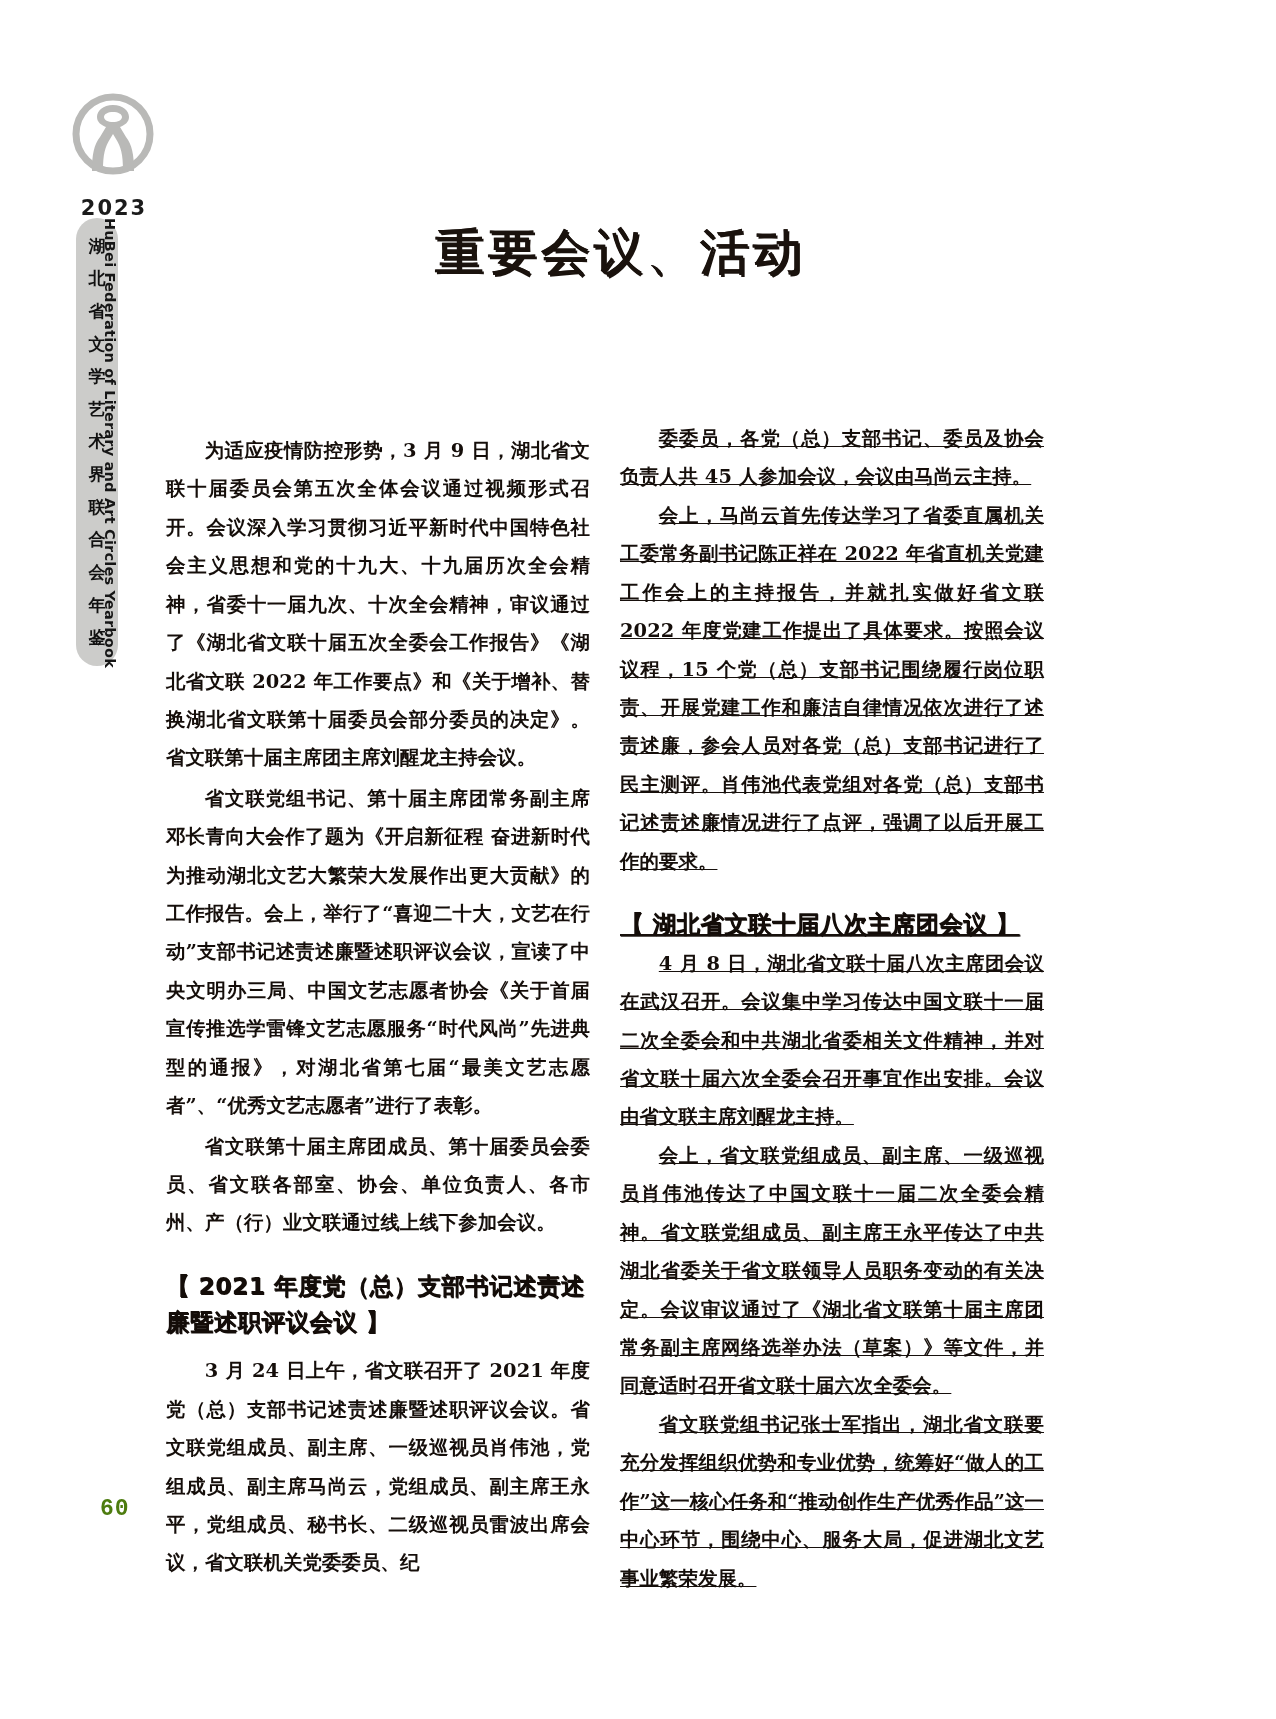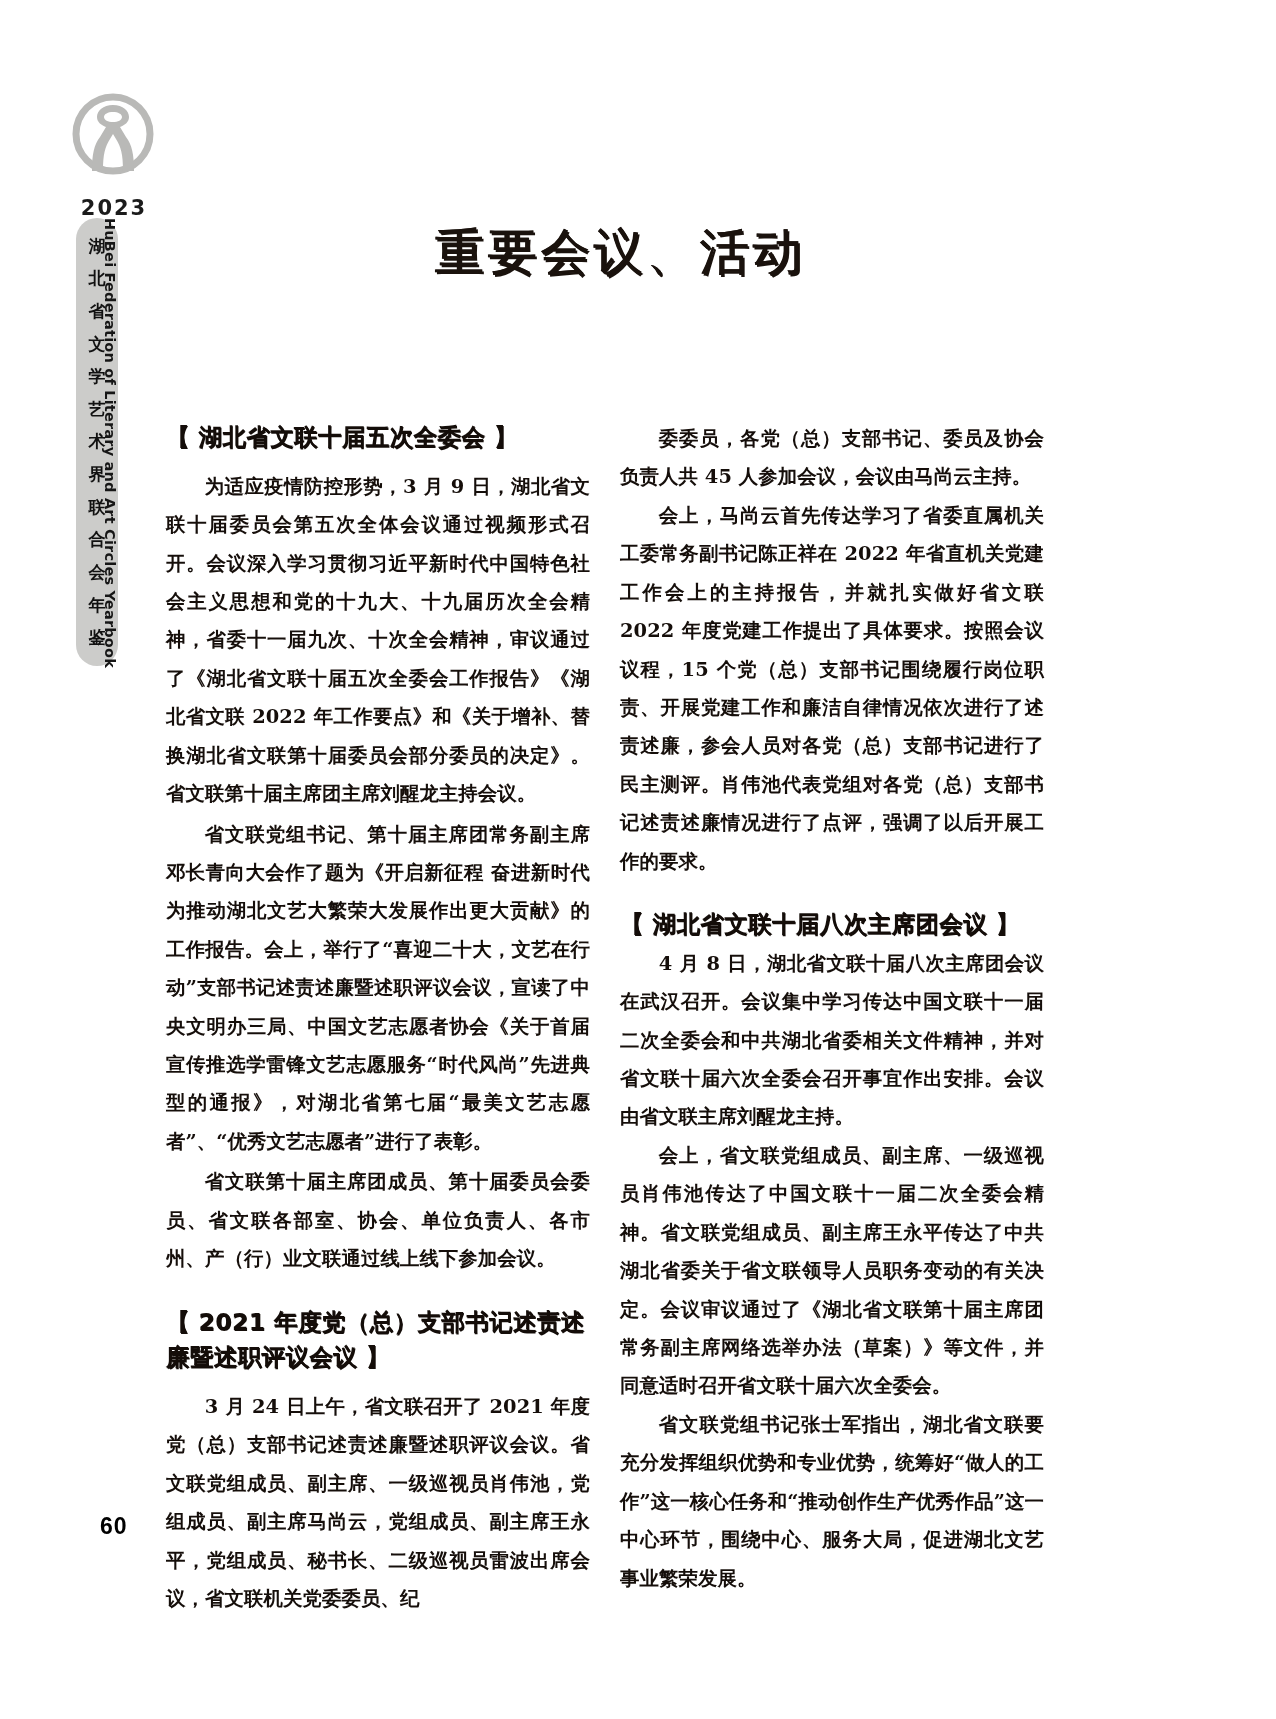--- a/index.html
+++ b/index.html
@@ -109,21 +109,21 @@
     margin-top: 13px;
   }
 
   
   .col {
     position: absolute;
     top: 420px;
     width: 424px;
   }
   .col-left  { left: 166px; }
-  .col-right { left: 620px; }
+  .col-right { left: 620px; text-decoration: underline; }
 
   .sec-head {
     font-family: "DejaVu Sans", "Liberation Sans", sans-serif;
     font-weight: 900;
     font-size: 23.5px;
     line-height: 1.52;
     color: #140d09;
     letter-spacing: 0.4px;
     margin: 0 0 2px 0;
     text-shadow: 0.7px 0.7px 0 #140d09;
@@ -146,26 +146,25 @@
   .col-left  .blk1 { margin-top: 12px; }
   .col-left  .blk2 { margin-top: 2px; }
   .col-right .rblk { margin-top: 0; }
   .gap-md { height: 26px; }
 
   
   .folio {
     position: absolute;
     left: 100px;
     top: 1496px;
-    font-family: Liberation Sans, sans-serif;
+    font-family: Liberation Mono, monospace;
     font-weight: 900;
     font-size: 23px;
-    color: #000000;
+    color: #4d7c0f;
     letter-spacing: 1px;
-    margin-top: 17px;
   }
 </style>
 </head>
 <body>
 
 <div class="page">
 
   <div class="rail">
 
     <div class="logo-wrap">
@@ -195,21 +194,20 @@
       <span>鉴</span>
     </div>
 
     <div class="rail-en">HuBei Federation of Literary and Art Circles Yearbook</div>
   </div>
 
   <div class="page-title">重要会议、活动</div>
 
   <div class="col col-left">
 
-    <h2 class="sec-head">【 湖北省文联十届五次全委会 】</h2>
 
     <p class="body blk1">为适应疫情防控形势，3 月 9 日，湖北省文联十届委员会第五次全体会议通过视频形式召开。会议深入学习贯彻习近平新时代中国特色社会主义思想和党的十九大、十九届历次全会精神，省委十一届九次、十次全会精神，审议通过了《湖北省文联十届五次全委会工作报告》《湖北省文联 2022 年工作要点》和《关于增补、替换湖北省文联第十届委员会部分委员的决定》。省文联第十届主席团主席刘醒龙主持会议。</p>
     <p class="body blk2">省文联党组书记、第十届主席团常务副主席邓长青向大会作了题为《开启新征程 奋进新时代 为推动湖北文艺大繁荣大发展作出更大贡献》的工作报告。会上，举行了“喜迎二十大，文艺在行动”支部书记述责述廉暨述职评议会议，宣读了中央文明办三局、中国文艺志愿者协会《关于首届宣传推选学雷锋文艺志愿服务“时代风尚”先进典型的通报》，对湖北省第七届“最美文艺志愿者”、“优秀文艺志愿者”进行了表彰。</p>
     <p class="body blk2">省文联第十届主席团成员、第十届委员会委员、省文联各部室、协会、单位负责人、各市州、产（行）业文联通过线上线下参加会议。</p>
 
     <div class="gap-md"></div>
 
     <h2 class="sec-head">【 2021 年度党（总）支部书记述责述廉暨述职评议会议 】</h2>
 
     <p class="body blk1">3 月 24 日上午，省文联召开了 2021 年度党（总）支部书记述责述廉暨述职评议会议。省文联党组成员、副主席、一级巡视员肖伟池，党组成员、副主席马尚云，党组成员、副主席王永平，党组成员、秘书长、二级巡视员雷波出席会议，省文联机关党委委员、纪</p>

